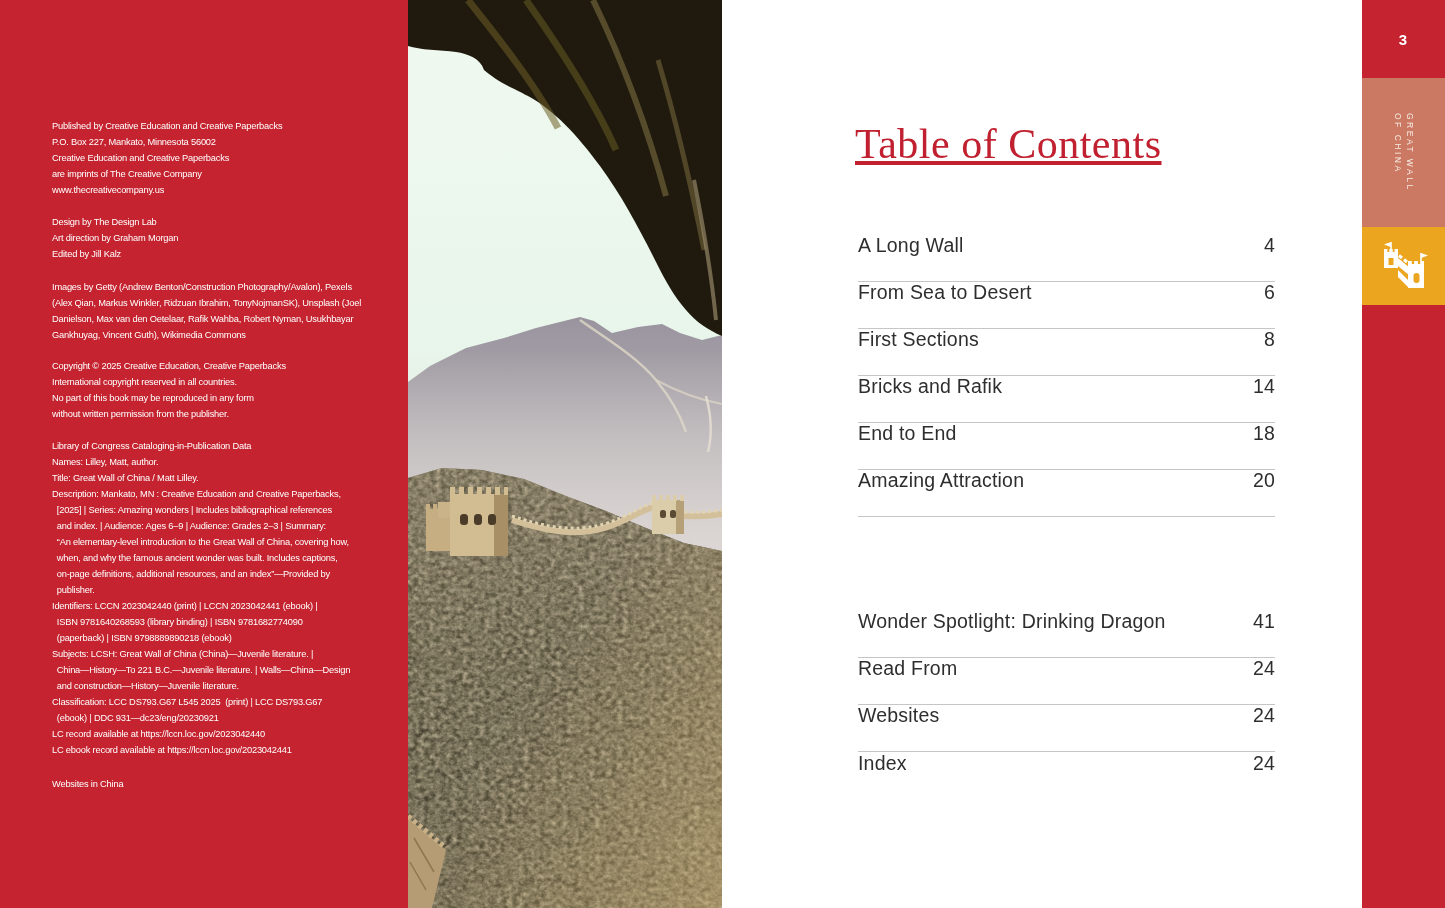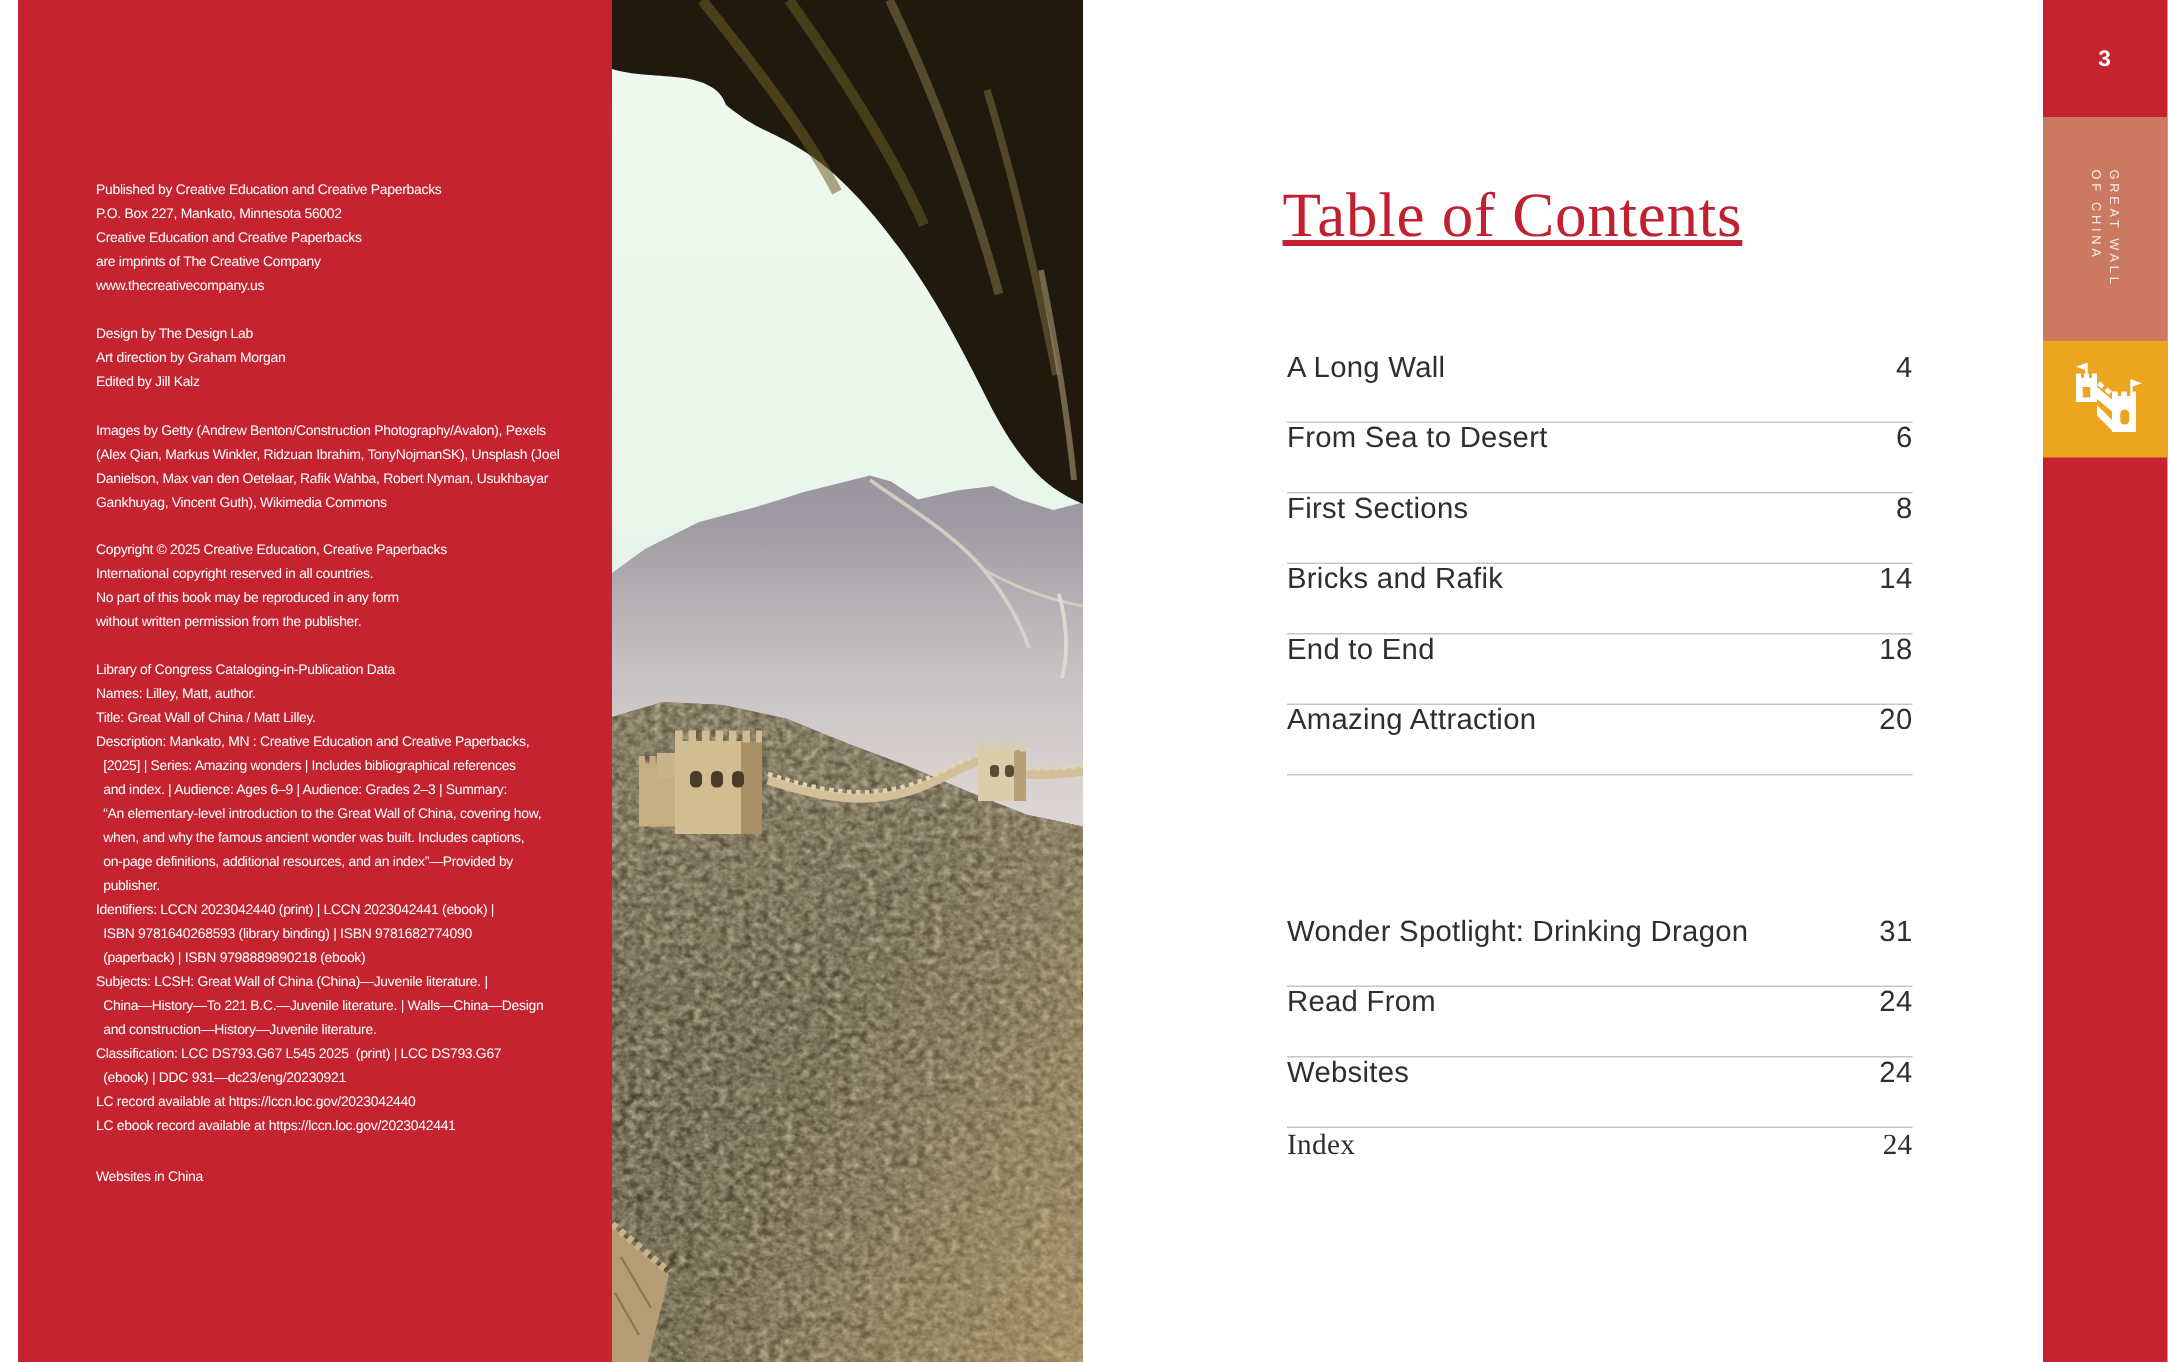--- a/index.html
+++ b/index.html
@@ -1,40 +1,40 @@
 <!DOCTYPE html>
 <html><head>
 <meta charset="utf-8">
 <style>
   html,body{margin:0;padding:0;background:#888;}
   .spread{position:relative;width:1445px;height:908px;background:#ffffff;overflow:hidden;
           font-family:"Liberation Sans",sans-serif;}
 
   
-  .left-panel{position:absolute;left:12px;top:0;width:408px;height:908px;background:#C4232F;}
+  .left-panel{position:absolute;left:0;top:0;width:408px;height:908px;background:#C4232F;}
   .lp-block{position:absolute;left:52px;width:356px;color:#ffffff;
             font-size:9.3px;line-height:16px;letter-spacing:-0.2px;
             white-space:pre-wrap;}
 
   
   .photo{position:absolute;left:408px;top:0;width:314px;height:908px;overflow:hidden;}
   .photo svg{display:block;}
 
   
   .content{position:absolute;left:722px;top:0;width:640px;height:908px;background:#ffffff;}
   .toc-title{position:absolute;left:133px;top:120px;
              font-family:"Liberation Serif","DejaVu Serif",serif;
              font-size:42px;line-height:48px;font-weight:400;color:#C0202F;letter-spacing:0.5px;text-decoration:underline;}
   .toc-group{position:absolute;left:136px;width:417px;}
   #toc-group-1{top:235px;}
   #toc-group-2{top:611px;}
   .toc-row{box-sizing:border-box;height:47px;border-bottom:1px solid #c6c6c6;
            display:flex;justify-content:space-between;align-items:flex-end;
            padding-bottom:24px;font-size:19.5px;color:#2e2e2e;letter-spacing:0.2px;}
-  .toc-row.no-line{border-bottom:none;font-family:Liberation Serif, serif;}
+  .toc-row.no-line{border-bottom:none;}
   .toc-page{color:#2e2e2e;}
 
   
   .sidebar{position:absolute;left:1362px;top:0;width:83px;height:908px;background:#C4232F;}
   .pagenum{position:absolute;top:0;left:0;width:100%;height:78px;
            display:flex;align-items:center;justify-content:center;
            color:#ffffff;font-weight:bold;font-size:15px;letter-spacing:1px;}
   .spine{position:absolute;top:78px;left:0;width:100%;height:149px;background:#CB7963;
          display:flex;align-items:center;justify-content:center;}
   .spine-text{writing-mode:vertical-rl;color:#F7EBE4;font-size:8.5px;
@@ -200,21 +200,21 @@
       </div>
       <div class="toc-row">
         <span>Amazing Attraction</span>
         <span class="toc-page">20</span>
       </div>
     </div>
 
     <div class="toc-group" id="toc-group-2">
       <div class="toc-row">
         <span>Wonder Spotlight: Drinking Dragon</span>
-        <span class="toc-page">31</span>
+        <span class="toc-page">41</span>
       </div>
       <div class="toc-row">
         <span>Read From</span>
         <span class="toc-page">24</span>
       </div>
       <div class="toc-row">
         <span>Websites</span>
         <span class="toc-page">24</span>
       </div>
       <div class="toc-row no-line">

